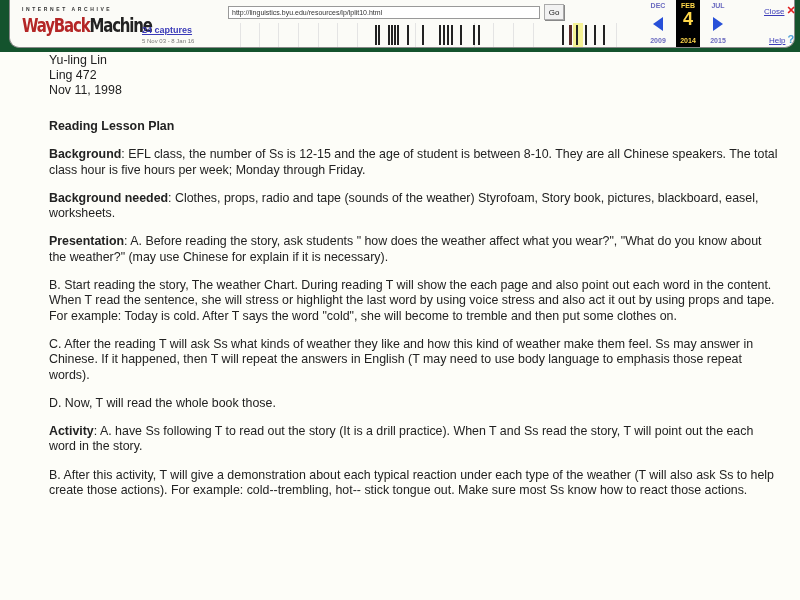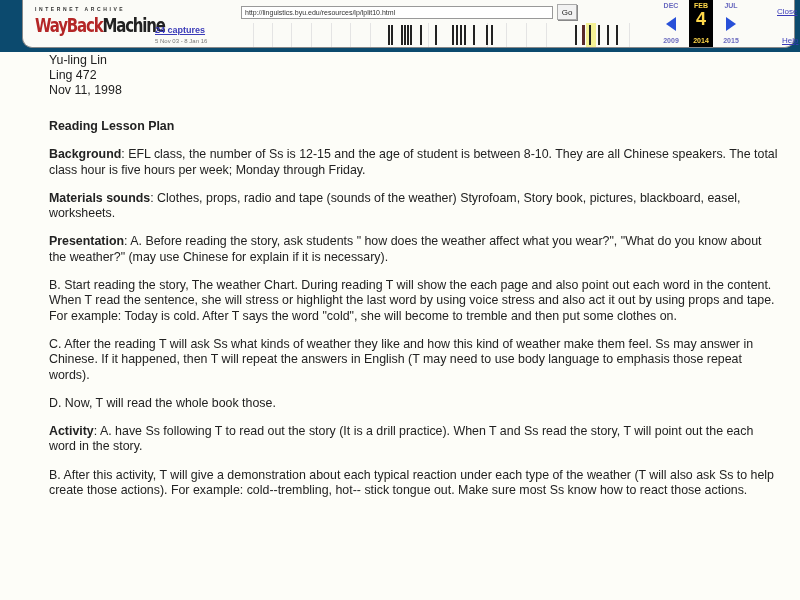--- a/index.html
+++ b/index.html
@@ -6,22 +6,22 @@
     html, body { width: 800px; height: 600px; overflow: hidden; }
     body {
       background: #fdfdf8;
       font-family: "Liberation Sans", sans-serif;
       color: #222;
       position: relative;
     }
     
     .wb-toolbar {
       position: absolute; left: 0; top: 0; width: 800px; height: 52px;
-      background: #0c4a6e;
-      padding: 0 5px 4px 22px;
+      background: #14532d;
+      padding: 0 5px 4px 9px;
     }
     .wb-inner {
       position: relative; width: 100%; height: 48px;
       background: #fbfbf7;
       border-radius: 0 0 10px 10px;
       border: 1px solid #888;
       border-top: none;
     }
     .wb-logo { position: absolute; left: 12px; top: 6px; width: 90px; height: 34px; }
     .wb-logo .ia {
@@ -204,21 +204,21 @@
     <div>Ling 472</div>
     <div>Nov 11, 1998</div>
   </div>
 
   <div class="title">Reading Lesson Plan</div>
 
 
   <p><b>Background</b><span>: EFL class, the number of Ss is 12-15 and the age of student is between 8-10. They are all Chinese speakers. The total class hour is five hours per week; Monday through Friday.</span></p>
 
 
-  <p><b>Materials sounds</b><span>: Clothes, props, radio and tape (sounds of the weather) Styrofoam, Story book, pictures, blackboard, easel, worksheets.</span></p>
+  <p><b>Background needed</b><span>: Clothes, props, radio and tape (sounds of the weather) Styrofoam, Story book, pictures, blackboard, easel, worksheets.</span></p>
 
   <p><b>Presentation</b><span>: A. Before reading the story, ask students " how does the weather affect what you wear?", "What do you know about the weather?" (may use Chinese for explain if it is necessary).</span></p>
 
   <p><span>B. Start reading the story, The weather Chart. During reading T will show the each page and also point out each word in the content. When T read the sentence, she will stress or highlight the last word by using voice stress and also act it out by using props and tape. For example: Today is cold. After T says the word "cold", she will become to tremble and then put some clothes on.</span></p>
 
   <p><span>C. After the reading T will ask Ss what kinds of weather they like and how this kind of weather make them feel. Ss may answer in Chinese. If it happened, then T will repeat the answers in English (T may need to use body language to emphasis those repeat words).</span></p>
 
   <p><span>D. Now, T will read the whole book those.</span></p>
 
   <p><b>Activity</b><span>: A. have Ss following T to read out the story (It is a drill practice). When T and Ss read the story, T will point out the each word in the story.</span></p>

